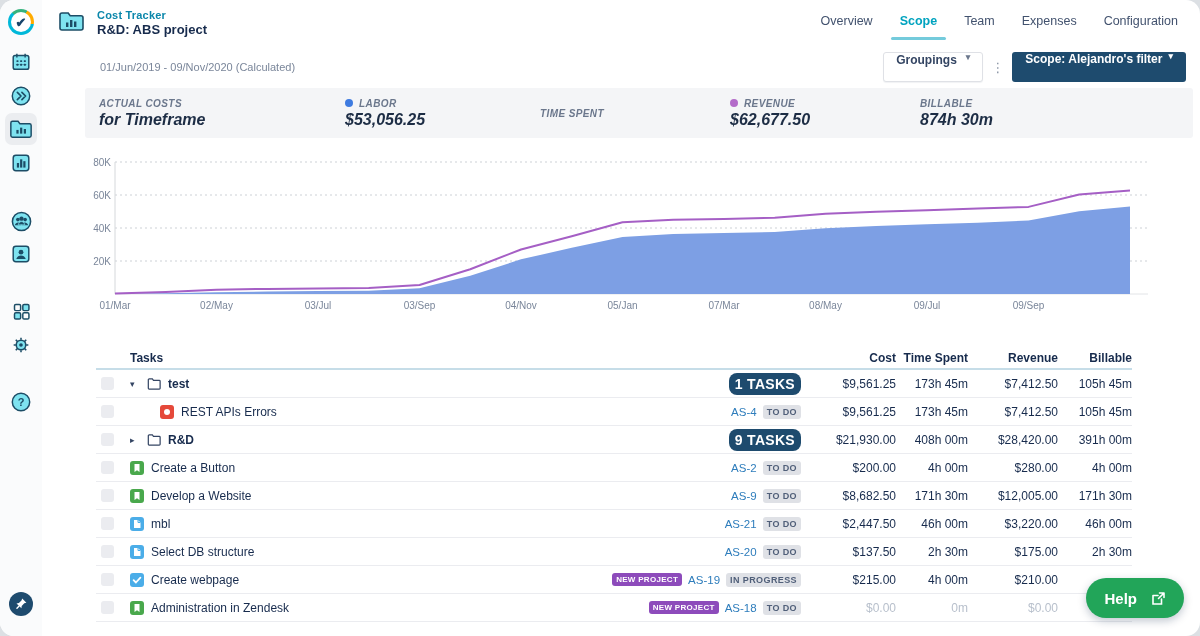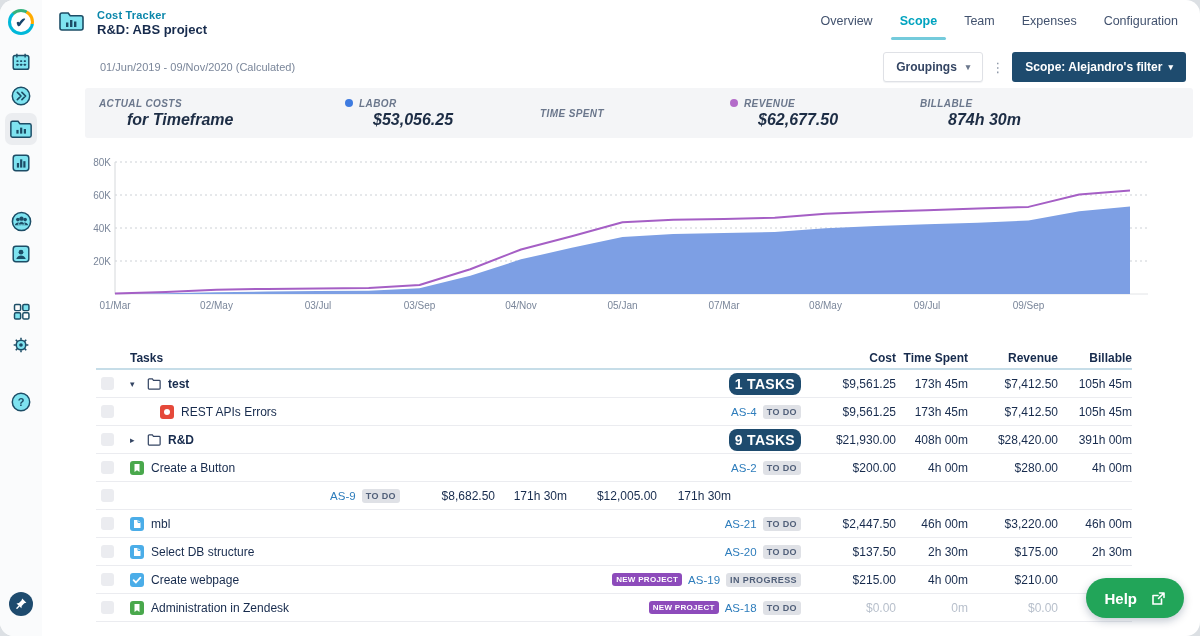--- a/index.html
+++ b/index.html
@@ -19,34 +19,34 @@
   .proj-icon { margin-right:12px; }
   .app-label { font-size:11px; font-weight:700; color:#0b87ab; letter-spacing:.2px; }
   .page-title { font-size:13px; font-weight:700; color:#172b4d; margin-top:1px; }
   .tabs { margin-left:auto; display:flex; gap:27px; align-items:center; }
   .tab { font-size:12.5px; color:#42526e; cursor:pointer; position:relative; padding:6px 0 10px; }
   .tab.active { color:#00a3bf; font-weight:700; }
   .tab.active::after { content:""; position:absolute; left:-9px; right:-9px; bottom:-2px; height:3px; background:#74cbdc; border-radius:2px; }
   .row2 { position:relative; height:42px; display:flex; align-items:center; padding:0 14px 0 58px; }
   .date-range { font-size:11px; color:#7a869a; }
   .row2-right { margin-left:auto; display:flex; align-items:center; }
-  .btn { height:30px; display:flex; align-items:center; border-radius:3px; font-size:12px; cursor:pointer; }
+  .btn { height:30px; display:flex; align-items:flex-start; border-radius:3px; font-size:12px; cursor:pointer; }
   .btn-light { background:#fff; border:1px solid #dfe1e6; color:#344563; font-weight:600; padding:0 12px; gap:9px; box-shadow:0 1px 1px rgba(9,30,66,.06); }
   .btn-dark { background:#1e4b6e; color:#fff; font-weight:700; padding:0 13px; gap:6px; }
   .caret-down { font-size:9px; line-height:1; }
   .btn-light .caret-down { color:#6b778c; }
   .vdots { color:#8993a4; font-size:13px; margin:0 8px; cursor:pointer; }
 
   
   .stats { position:absolute; left:85px; top:88px; width:1108px; height:50px; background:#f4f5f7; border-radius:3px; display:flex; align-items:center; padding-left:14px; }
   .stat { display:flex; flex-direction:column; gap:2px;font-style:italic; }
   .stat:nth-child(1){ width:246px; } .stat:nth-child(2){ width:195px; } .stat:nth-child(3){ width:190px; } .stat:nth-child(4){ width:190px; }
   .stat-label { display:flex; align-items:center; gap:6px; font-size:10px; font-weight:600; letter-spacing:.4px; color:#6b778c; text-transform:uppercase; }
   .stat-dot { width:8px; height:8px; border-radius:50%; }
-  .stat-value { font-size:16px; font-weight:700; color:#1d2d45;margin-left:28px; }
+  .stat-value { font-size:16px; font-weight:700; color:#1d2d45; }
 
   
   .chart-wrap { position:absolute; left:85px; top:148px; width:1108px; height:168px; }
 
   
   .table { position:absolute; left:96px; top:348px; width:1036px; font-size:12px; }
   .t-head { display:flex; align-items:center; height:22px; border-bottom:2px solid #c6dde8; font-weight:700; }
   .t-row { display:flex; align-items:center; height:28px; border-bottom:1px solid #ebecf0; background:#fff; }
   .col-cb { width:34px; padding-left:5px; }
   .cb { width:13px; height:13px; background:#ebecf0; border-radius:3px; cursor:pointer; }
@@ -381,20 +381,29 @@
           </div>
           <div class="col-cost num">$200.00</div>
           <div class="col-time num">4h 00m</div>
           <div class="col-rev num">$280.00</div>
           <div class="col-bill num">4h 00m</div>
         </div>
         <div class="t-row">
           <div class="col-cb">
             <div class="cb"></div>
           </div>
+          <div class="col-name" style="padding-left: 0px;">
+            <span class="row-ic">
+              <svg width="14" height="14" viewBox="0 0 14 14">
+                <rect width="14" height="14" rx="3" fill="#49a84c"></rect>
+                <path d="M4.5 3h5v8L7 9.2 4.5 11z" fill="#fff"></path>
+              </svg>
+            </span>
+            <span class="t-label">Develop a Website</span>
+          </div>
           <div class="col-badges">
             <span class="issue-key">AS-9</span>
             <span class="status-badge">TO DO</span>
           </div>
           <div class="col-cost num">$8,682.50</div>
           <div class="col-time num">171h 30m</div>
           <div class="col-rev num">$12,005.00</div>
           <div class="col-bill num">171h 30m</div>
         </div>
         <div class="t-row">

